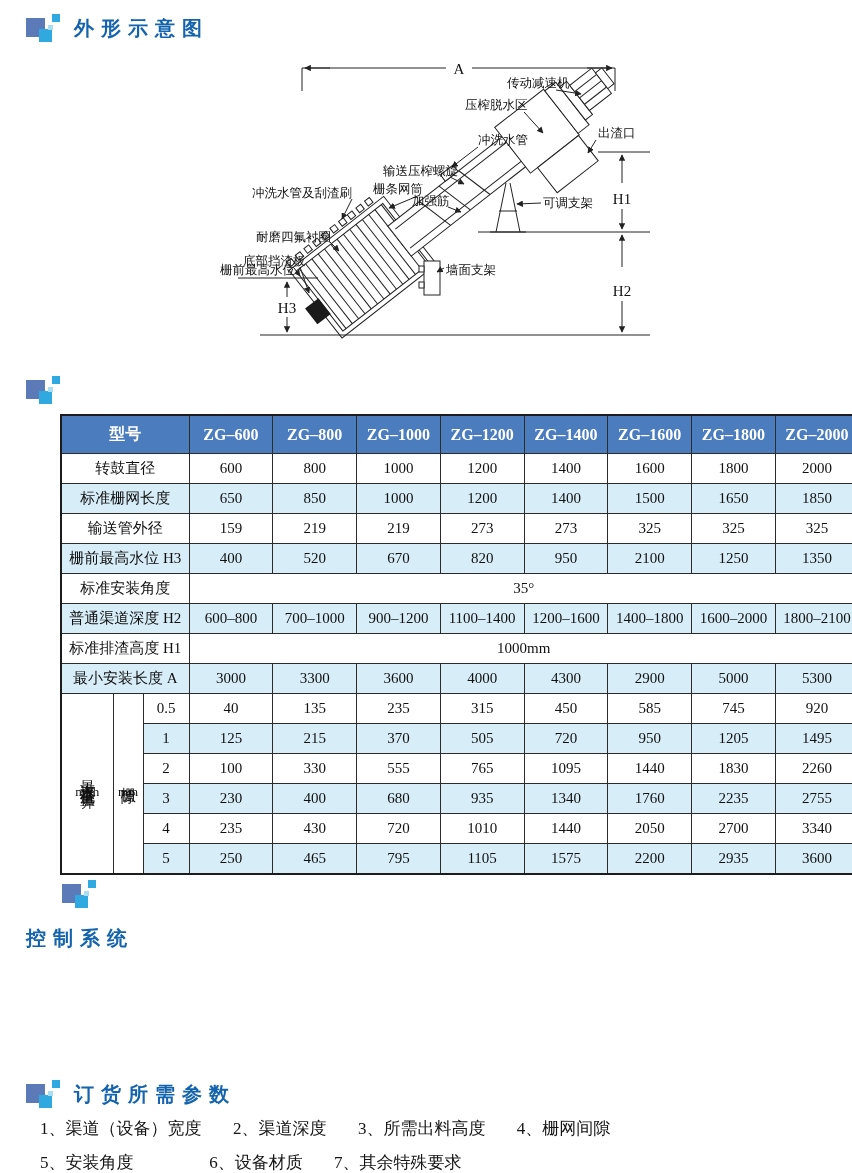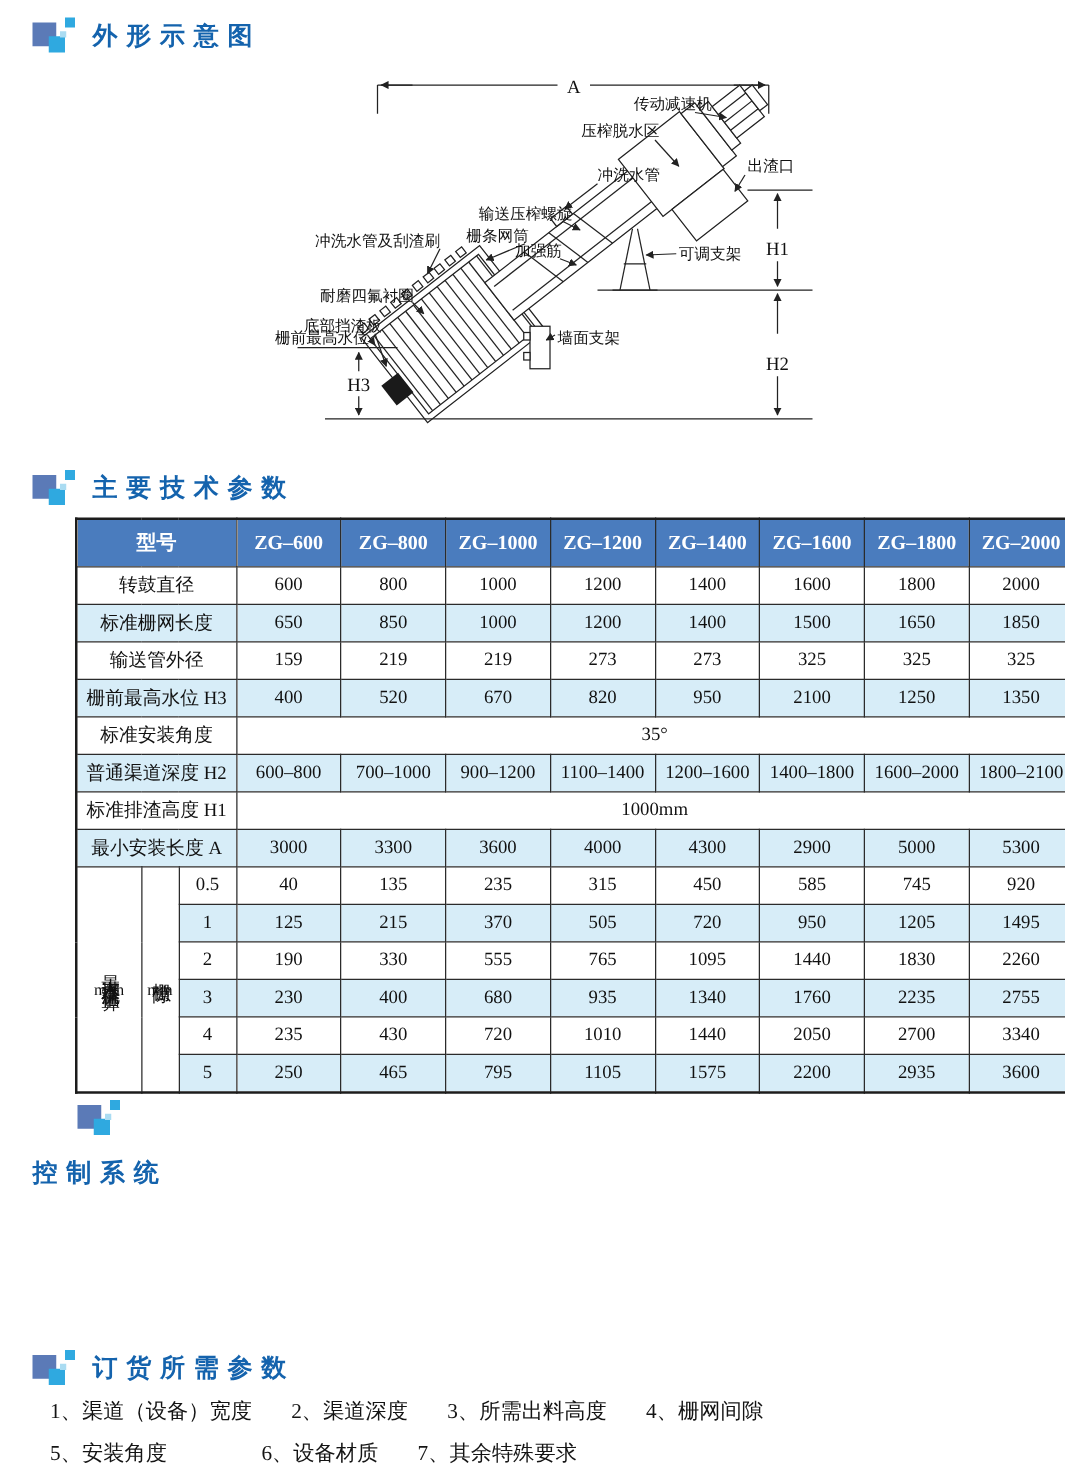--- a/index.html
+++ b/index.html
@@ -171,21 +171,20 @@
     <text x="446" y="219">墙面支架</text>
   </svg>
 
   <div class="sec" style="left:26px;top:372px;">
     <span class="sec-icon">
         <i class="sq1"></i>
         <i class="sq2"></i>
         <i class="sq3"></i>
         <i class="sq4"></i>
       </span>
-    <h2>主要技术参数</h2>
   </div>
 
   <div class="tbl-wrap">
     <table class="spec" id="spec-table">
         <colgroup>
           <col style="width:52px">
           <col style="width:30px">
           <col style="width:46px">
           <col style="width:83.75px">
           <col style="width:83.75px">
@@ -303,21 +302,21 @@
             <td>215</td>
             <td>370</td>
             <td>505</td>
             <td>720</td>
             <td>950</td>
             <td>1205</td>
             <td>1495</td>
           </tr>
           <tr>
             <td>2</td>
-            <td>190</td>
+            <td>100</td>
             <td>330</td>
             <td>555</td>
             <td>765</td>
             <td>1095</td>
             <td>1440</td>
             <td>1830</td>
             <td>2260</td>
           </tr>
           <tr class="shade">
             <td>3</td>

